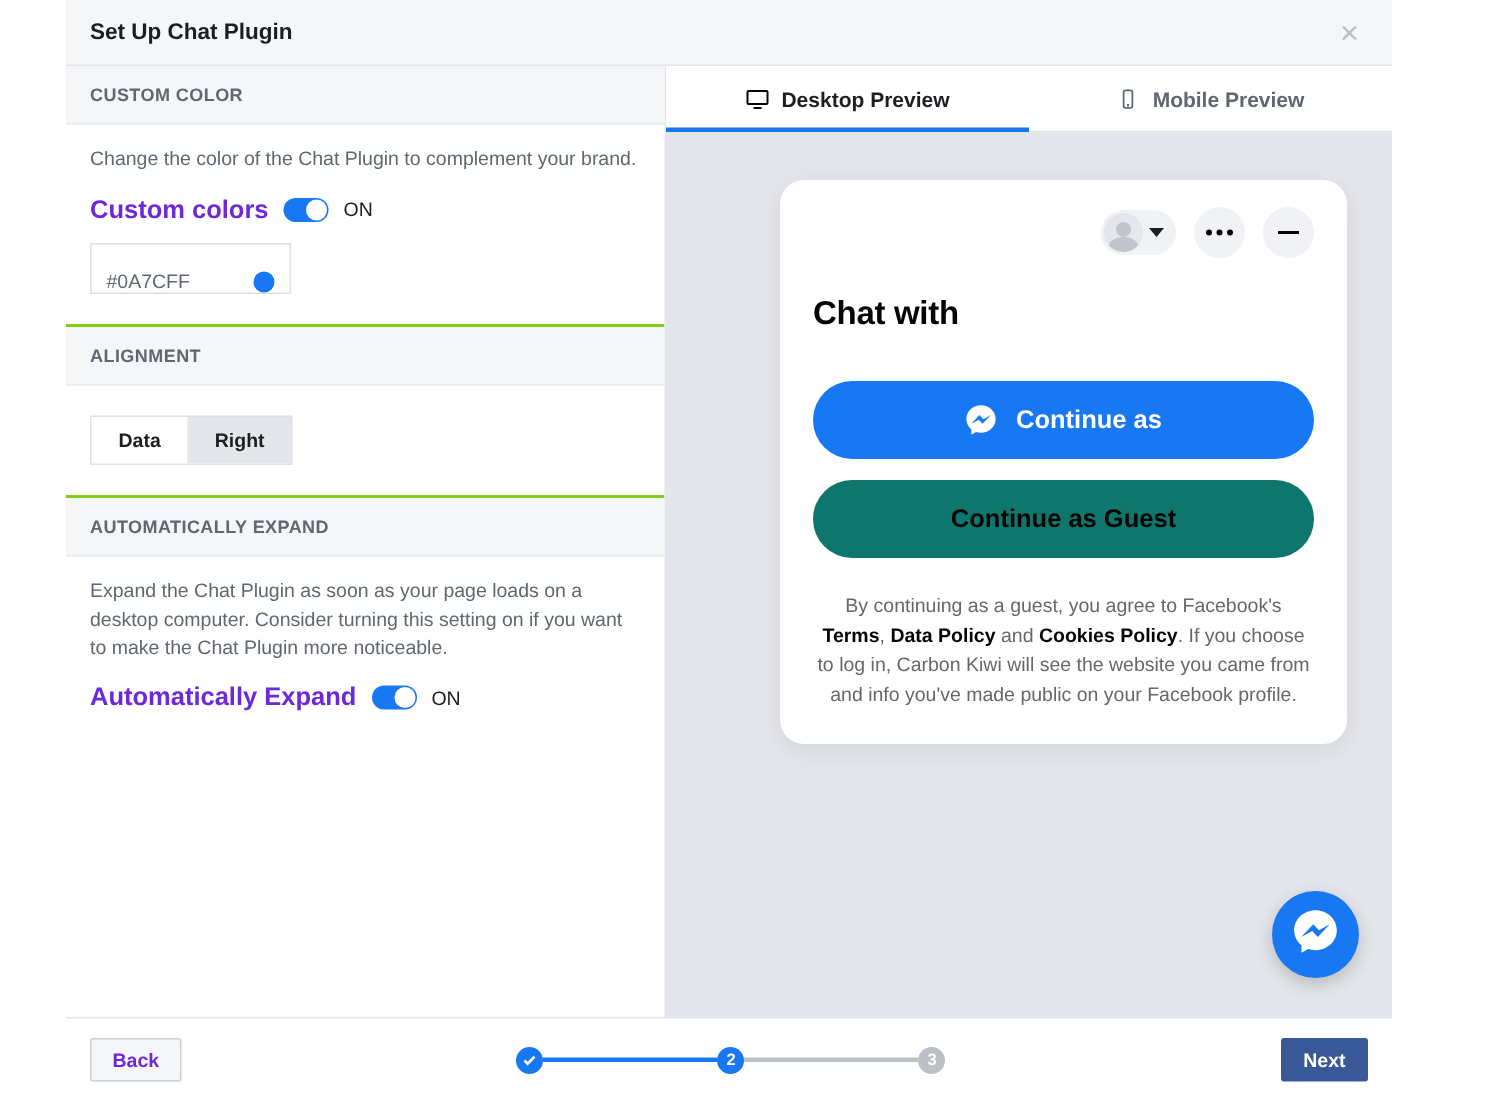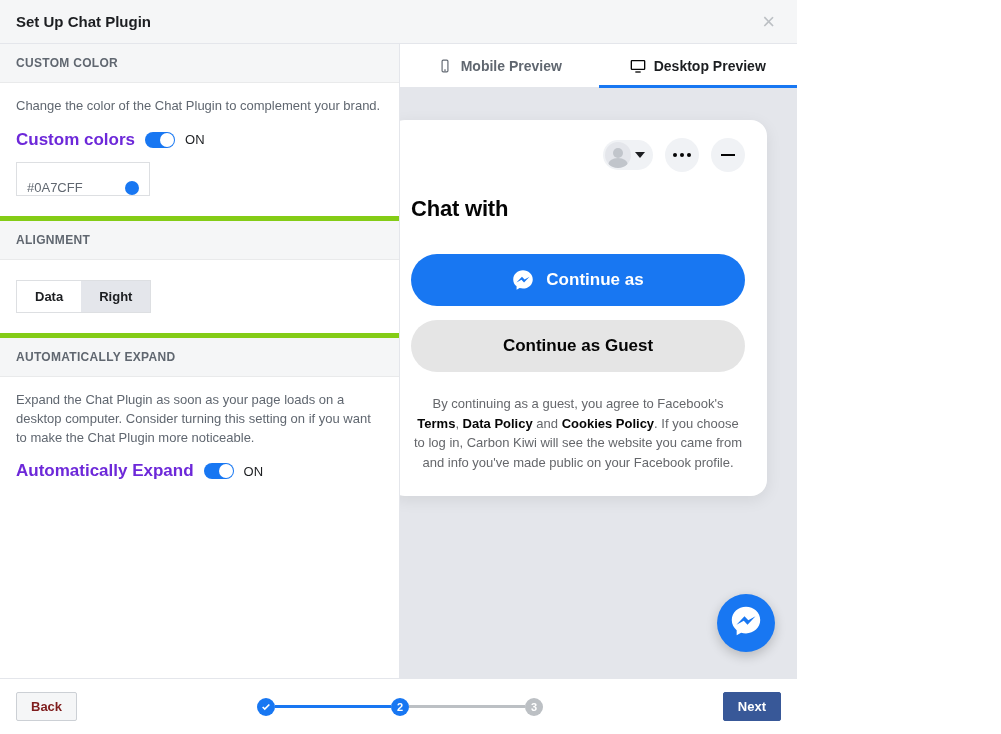--- a/index.html
+++ b/index.html
@@ -1,31 +1,31 @@
 <!DOCTYPE html>
 <html><head>
 <meta charset="utf-8">
 <style>
   * { box-sizing: border-box; }
   html, body { margin: 0; padding: 0; height: 100%; font-family: -apple-system, BlinkMacSystemFont, "Segoe UI", Helvetica, Arial, sans-serif; background: #fff; color: #1c1e21; }
-  .dialog { width: 797px; height: 734px; display: flex; flex-direction: column; position: relative; }
+  .dialog { width: 884px; height: 734px; display: flex; flex-direction: column; position: relative; margin-left: 44px; }
 
   
   .dlg-header { height: 44px; background: #f5f6f7; border-bottom: 1px solid #e4e6eb; display: flex; align-items: center; padding: 0 16px; }
   .dlg-title { font-weight: 700; font-size: 15px; }
   .dlg-close { margin-left: auto; color: #bcc0c4; font-size: 22px; line-height: 1; background: none; border: none; padding: 4px 6px; cursor: pointer; }
 
   
   .dlg-body { flex: 1; display: flex; min-height: 0; }
   .sidebar { width: 400px; border-right: 1px solid #e4e6eb; display: flex; flex-direction: column; overflow: auto; }
   .preview-pane { flex: 1; display: flex; flex-direction: column; }
 
   
   .sect-head { background: #f5f6f7; border-bottom: 1px solid #e9eaeb; padding: 12px 16px; font-size: 12px; font-weight: 700; letter-spacing: .3px; color: #606770; text-transform: uppercase; }
-  .sect-head.top { border-top: 5px solid #84cc16; padding-left: 16px; }
+  .sect-head.top { border-top: 2px solid #84cc16; padding-left: 16px; }
   .sect-body { padding: 14px 16px 20px; font-size: 13px; color: #606770; }
   .sect-body p { margin: 0 0 14px; line-height: 1.45; }
 
   .toggle-row { display: flex; align-items: center; gap: 10px; }
   .toggle-label { font-size: 17px; font-weight: 700; color: #6d28d9; }
   .switch { position: relative; width: 30px; height: 16px; border-radius: 999px; background: #1877f2; display: inline-block; flex: none; }
   .switch.on::after { content: ""; position: absolute; right: 1px; top: 1px; width: 14px; height: 14px; border-radius: 50%; background: #fff; }
   .toggle-state { font-size: 13px; color: #1c1e21; }
 
   .color-input { margin-top: 12px; width: 134px; height: 34px; border: 1px solid #dddfe2; background: #fff; display: flex; align-items: flex-end; padding: 0 10px; gap: 8px; }
@@ -54,32 +54,32 @@
   .avatar-circle::after { content: ""; position: absolute; left: 50%; bottom: -4px; width: 20px; height: 14px; border-radius: 50% 50% 0 0; background: #c1c5cb; transform: translateX(-50%); }
   .caret { width: 0; height: 0; border-left: 5px solid transparent; border-right: 5px solid transparent; border-top: 6px solid #1c1e21; }
   .circ-btn { width: 34px; height: 34px; border-radius: 50%; background: #f0f2f5; display: flex; align-items: center; justify-content: center; cursor: pointer; }
   .dots span { display: inline-block; width: 4px; height: 4px; border-radius: 50%; background: #050505; margin: 0 1.5px; }
   .minimize-line { width: 14px; height: 2px; background: #050505; }
 
   .chat-title { margin-top: 24px; font-size: 22px; font-weight: 800; letter-spacing: -.2px; color: #050505; }
 
   .cta { margin-top: 32px; height: 52px; border-radius: 999px; display: flex; align-items: center; justify-content: center; gap: 12px; font-size: 17px; font-weight: 800; cursor: pointer; }
   .cta.primary { background: #1877f2; color: #fff; }
-  .cta.secondary { margin-top: 14px; background: #e5e5e5; color: #050505; }
+  .cta.secondary { margin-top: 14px; background: #0f766e; color: #050505; }
   .msgr-icon { width: 22px; height: 22px; }
 
   .fineprint { margin-top: 22px; font-size: 13px; color: #65676b; text-align: center; line-height: 1.5; }
   .fineprint a { color: #050505; font-weight: 700; text-decoration: none; }
 
   
   .fab { position: absolute; right: 22px; bottom: 26px; width: 58px; height: 58px; border-radius: 50%; background: #1877f2; display: flex; align-items: center; justify-content: center; box-shadow: 0 4px 12px rgba(0,0,0,.2); cursor: pointer; }
 
   
   .dlg-footer { height: 56px; border-top: 1px solid #e4e6eb; display: flex; align-items: center; padding: 0 16px; background: #fff; }
-  .btn { border: 1px solid #ccd0d5; background: #f5f6f7; padding: 6px 14px; border-radius: 2px; font-size: 13px; font-weight: 700; color: #7f1d1d; cursor: pointer; }
+  .btn { border: 1px solid #ccd0d5; background: #f5f6f7; padding: 6px 14px; border-radius: 2px; font-size: 13px; font-weight: 700; color: #6d28d9; cursor: pointer; }
   .btn.primary { background: #385898; border-color: #385898; color: #fff; }
   .spacer { flex: 1; }
   .stepper { display: flex; align-items: center; }
   .step-dot { width: 18px; height: 18px; border-radius: 50%; background: #bcc0c4; color: #fff; font-size: 11px; font-weight: 700; display: flex; align-items: center; justify-content: center; position: relative; z-index: 1; }
   .step-dot.done { background: #1877f2; }
   .step-dot.active { background: #1877f2; }
   .step-bar { width: 116px; height: 3px; background: #bcc0c4; }
   .step-bar.filled { background: #1877f2; }
   .check { width: 10px; height: 10px; }
 </style>
@@ -124,37 +124,37 @@
         <div class="toggle-row">
           <span class="toggle-label">Automatically Expand</span>
           <span class="switch on"></span>
           <span class="toggle-state">ON</span>
         </div>
       </div>
     </div>
 
     <div class="preview-pane">
       <div class="tabs">
+        <div class="tab active">
+          <span class="tab-icon">
+            <svg viewBox="0 0 24 24" width="18" height="18" fill="none" stroke="#050505" stroke-width="2">
+                <rect x="2" y="4" width="20" height="13" rx="1"></rect>
+                <line x1="8" y1="21" x2="16" y2="21"></line>
+              </svg>
+          </span>
+          <span>Desktop Preview</span>
+        </div>
         <div class="tab">
           <span class="tab-icon">
             <svg viewBox="0 0 24 24" width="14" height="14" fill="none" stroke="#606770" stroke-width="2">
                 <rect x="7" y="2" width="10" height="20" rx="2"></rect>
                 <circle cx="12" cy="19" r="0.5" fill="#606770"></circle>
               </svg>
           </span>
           <span>Mobile Preview</span>
-        </div>
-        <div class="tab active">
-          <span class="tab-icon">
-            <svg viewBox="0 0 24 24" width="18" height="18" fill="none" stroke="#050505" stroke-width="2">
-                <rect x="2" y="4" width="20" height="13" rx="1"></rect>
-                <line x1="8" y1="21" x2="16" y2="21"></line>
-              </svg>
-          </span>
-          <span>Desktop Preview</span>
         </div>
       </div>
 
       <div class="preview-area">
         <div class="chat-card">
           <div class="chat-top">
             <div class="avatar-btn">
               <span class="avatar-circle"></span>
               <span class="caret"></span>
             </div>

